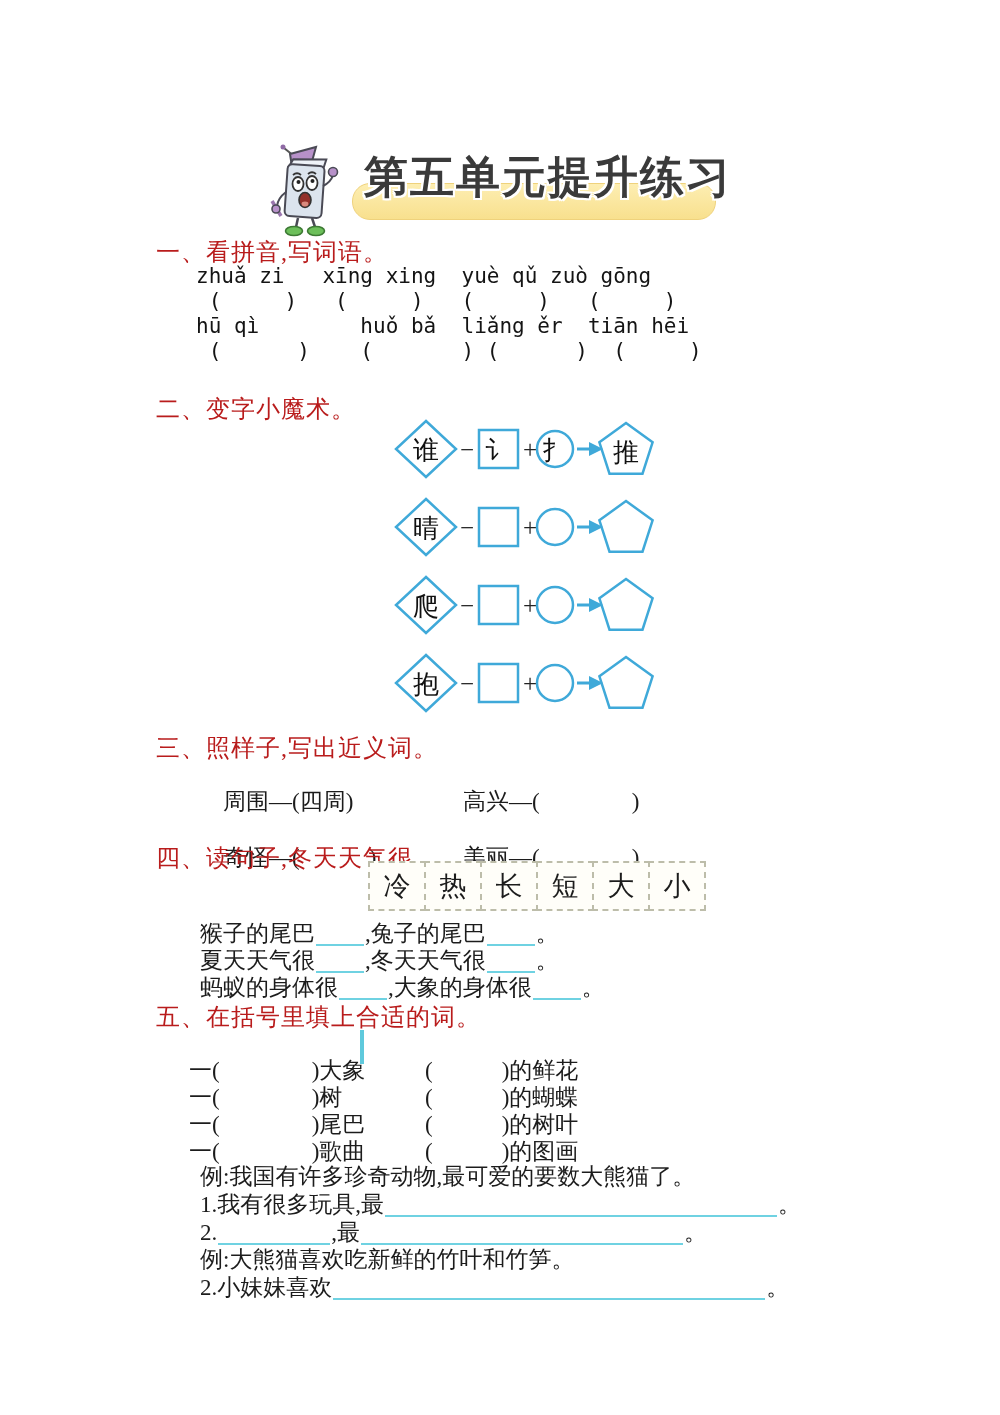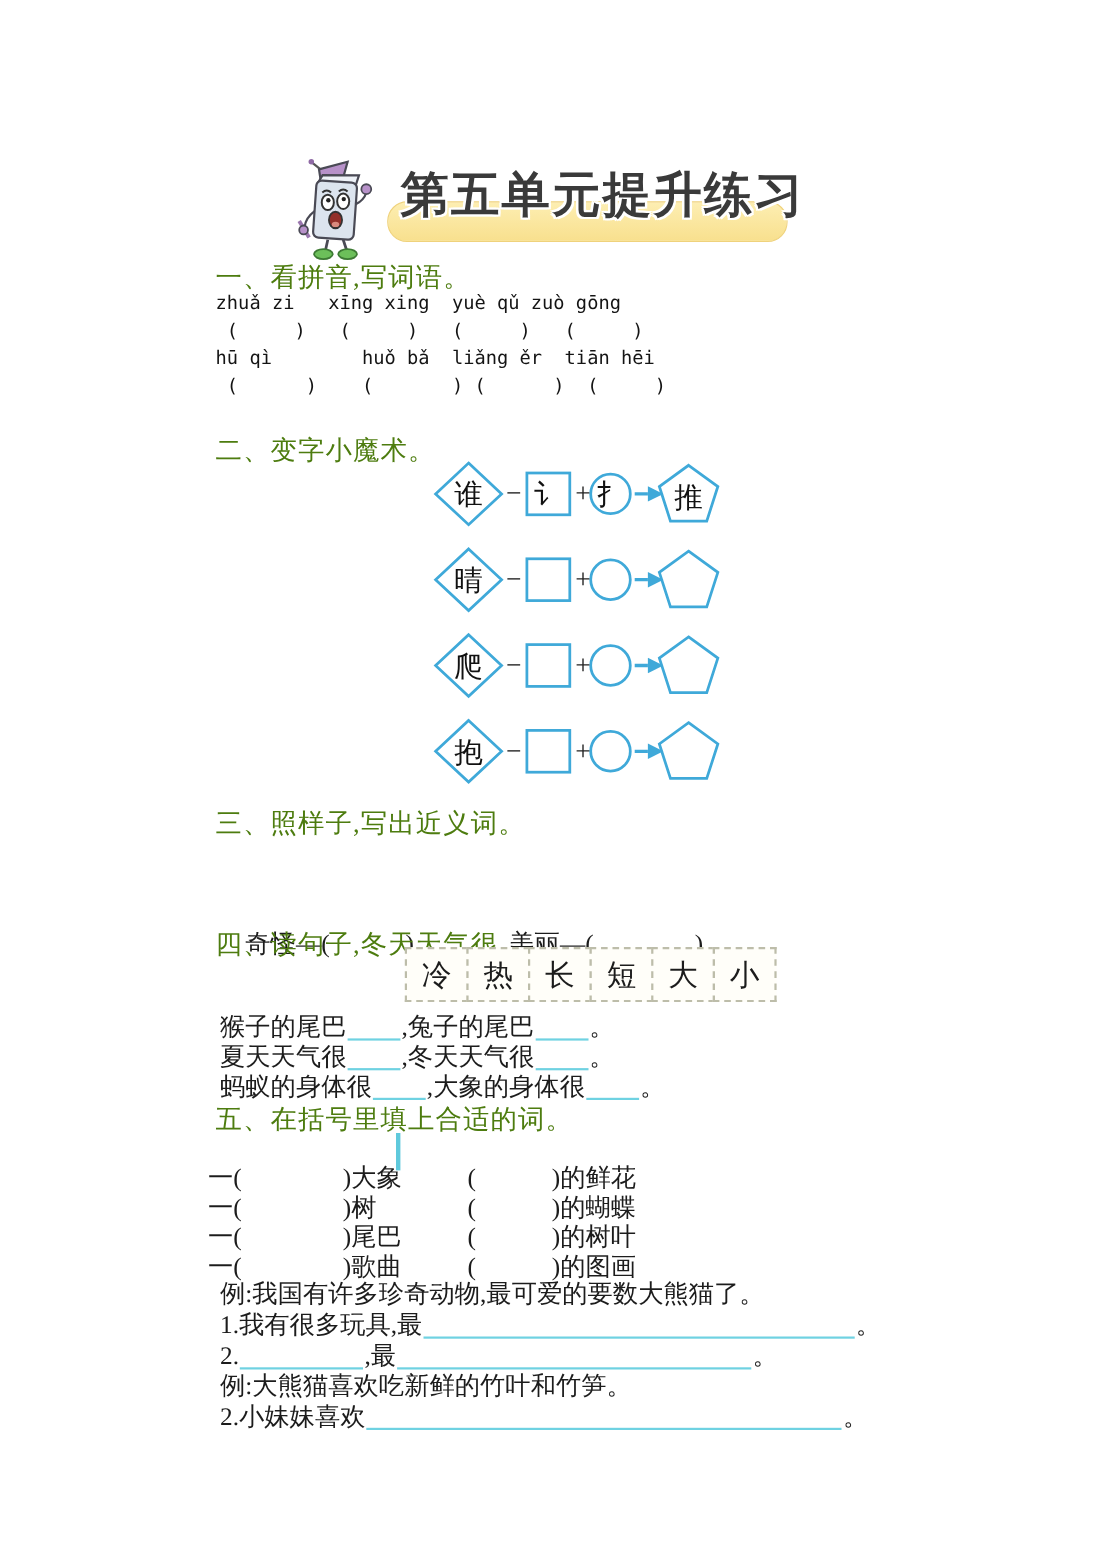--- a/index.html
+++ b/index.html
@@ -1,21 +1,21 @@
 <!DOCTYPE html>
 <html><head>
 <meta charset="utf-8">
 <style>
   html,body{margin:0;padding:0;background:#fff;}
   #page{position:relative;width:1000px;height:1415px;background:#ffffff;overflow:hidden;
         font-family:"Liberation Serif","DejaVu Serif",serif;color:#1c1c1c;}
   .abs{position:absolute;}
-  .heading{color:#4d7c0f;font-size:24px;letter-spacing:1px;white-space:pre;margin-left:40px;}
+  .heading{color:#b91c1c;font-size:24px;letter-spacing:1px;white-space:pre;}
   .body-line{font-size:23px;white-space:pre;}
-  .pinyin{font-family:"DejaVu Sans Mono",monospace;font-size:17px;line-height:25px;white-space:pre;color:#141414;}
+  .pinyin{font-family:"DejaVu Sans Mono",monospace;font-size:21px;line-height:25px;white-space:pre;color:#141414;}
   .blank{display:inline-block;height:24px;border-bottom:2px solid #6fd2e2;vertical-align:-5px;margin:0 1px;}
   .col1-s3{display:inline-block;width:240px;}
   .col1-s5{display:inline-block;width:236px;}
   .banner{background:linear-gradient(#fdeeb2,#f8e08e);border:1px solid #efd27c;border-radius:18px;}
   .title-text{font-size:44px;font-weight:bold;color:#3a3a3a;letter-spacing:2px;white-space:pre;
       text-shadow:-2px -2px 0 #fff,2px -2px 0 #fff,-2px 2px 0 #fff,2px 2px 0 #fff,0 -2px 0 #fff,0 2px 0 #fff,-2px 0 0 #fff,2px 0 0 #fff;}
   .wordbank{display:flex;}
   .wb-cell{width:54px;height:46px;border:2px dashed #bdbdaa;margin-left:-2px;display:flex;
            align-items:center;justify-content:center;font-size:27px;background:#fffef9;}
   .shape-char{font-size:26px;fill:#111;text-anchor:middle;dominant-baseline:central;
@@ -124,20 +124,23 @@
       <path d="M233 4 L259.6 23.3 L249.5 54.7 L216.5 54.7 L206.4 23.3 Z"></path>
     </g>
     <line x1="184" y1="30" x2="196" y2="30" stroke="#3fa9d9" stroke-width="3"></line>
     <polygon points="196,23 210,30 196,37" fill="#3fa9d9"></polygon>
     <text class="shape-char" x="33" y="31">抱</text>
     <text class="op" x="74" y="30">−</text>
     <text class="op" x="137" y="30">+</text>
   </svg>
 
   <div class="abs heading" style="left:156px;top:732px;">三、照样子,写出近义词。</div>
+  <div class="abs body-line" style="left:200px;top:760px;">
+    <span class="col1-s3">周围—(四周)</span><span>高兴—(　　　　)</span>
+  </div>
   <div class="abs body-line" style="left:200px;top:816px;">
     <span class="col1-s3">奇怪—(　　　)</span><span>美丽—(　　　　)</span>
   </div>
 
   <div class="abs heading" style="left:156px;top:842px;">四、读句子,冬天天气很。</div>
   <div class="abs wordbank" style="left:370px;top:861px;">
     <div class="wb-cell">冷</div>
     <div class="wb-cell">热</div>
     <div class="wb-cell">长</div>
     <div class="wb-cell">短</div>

